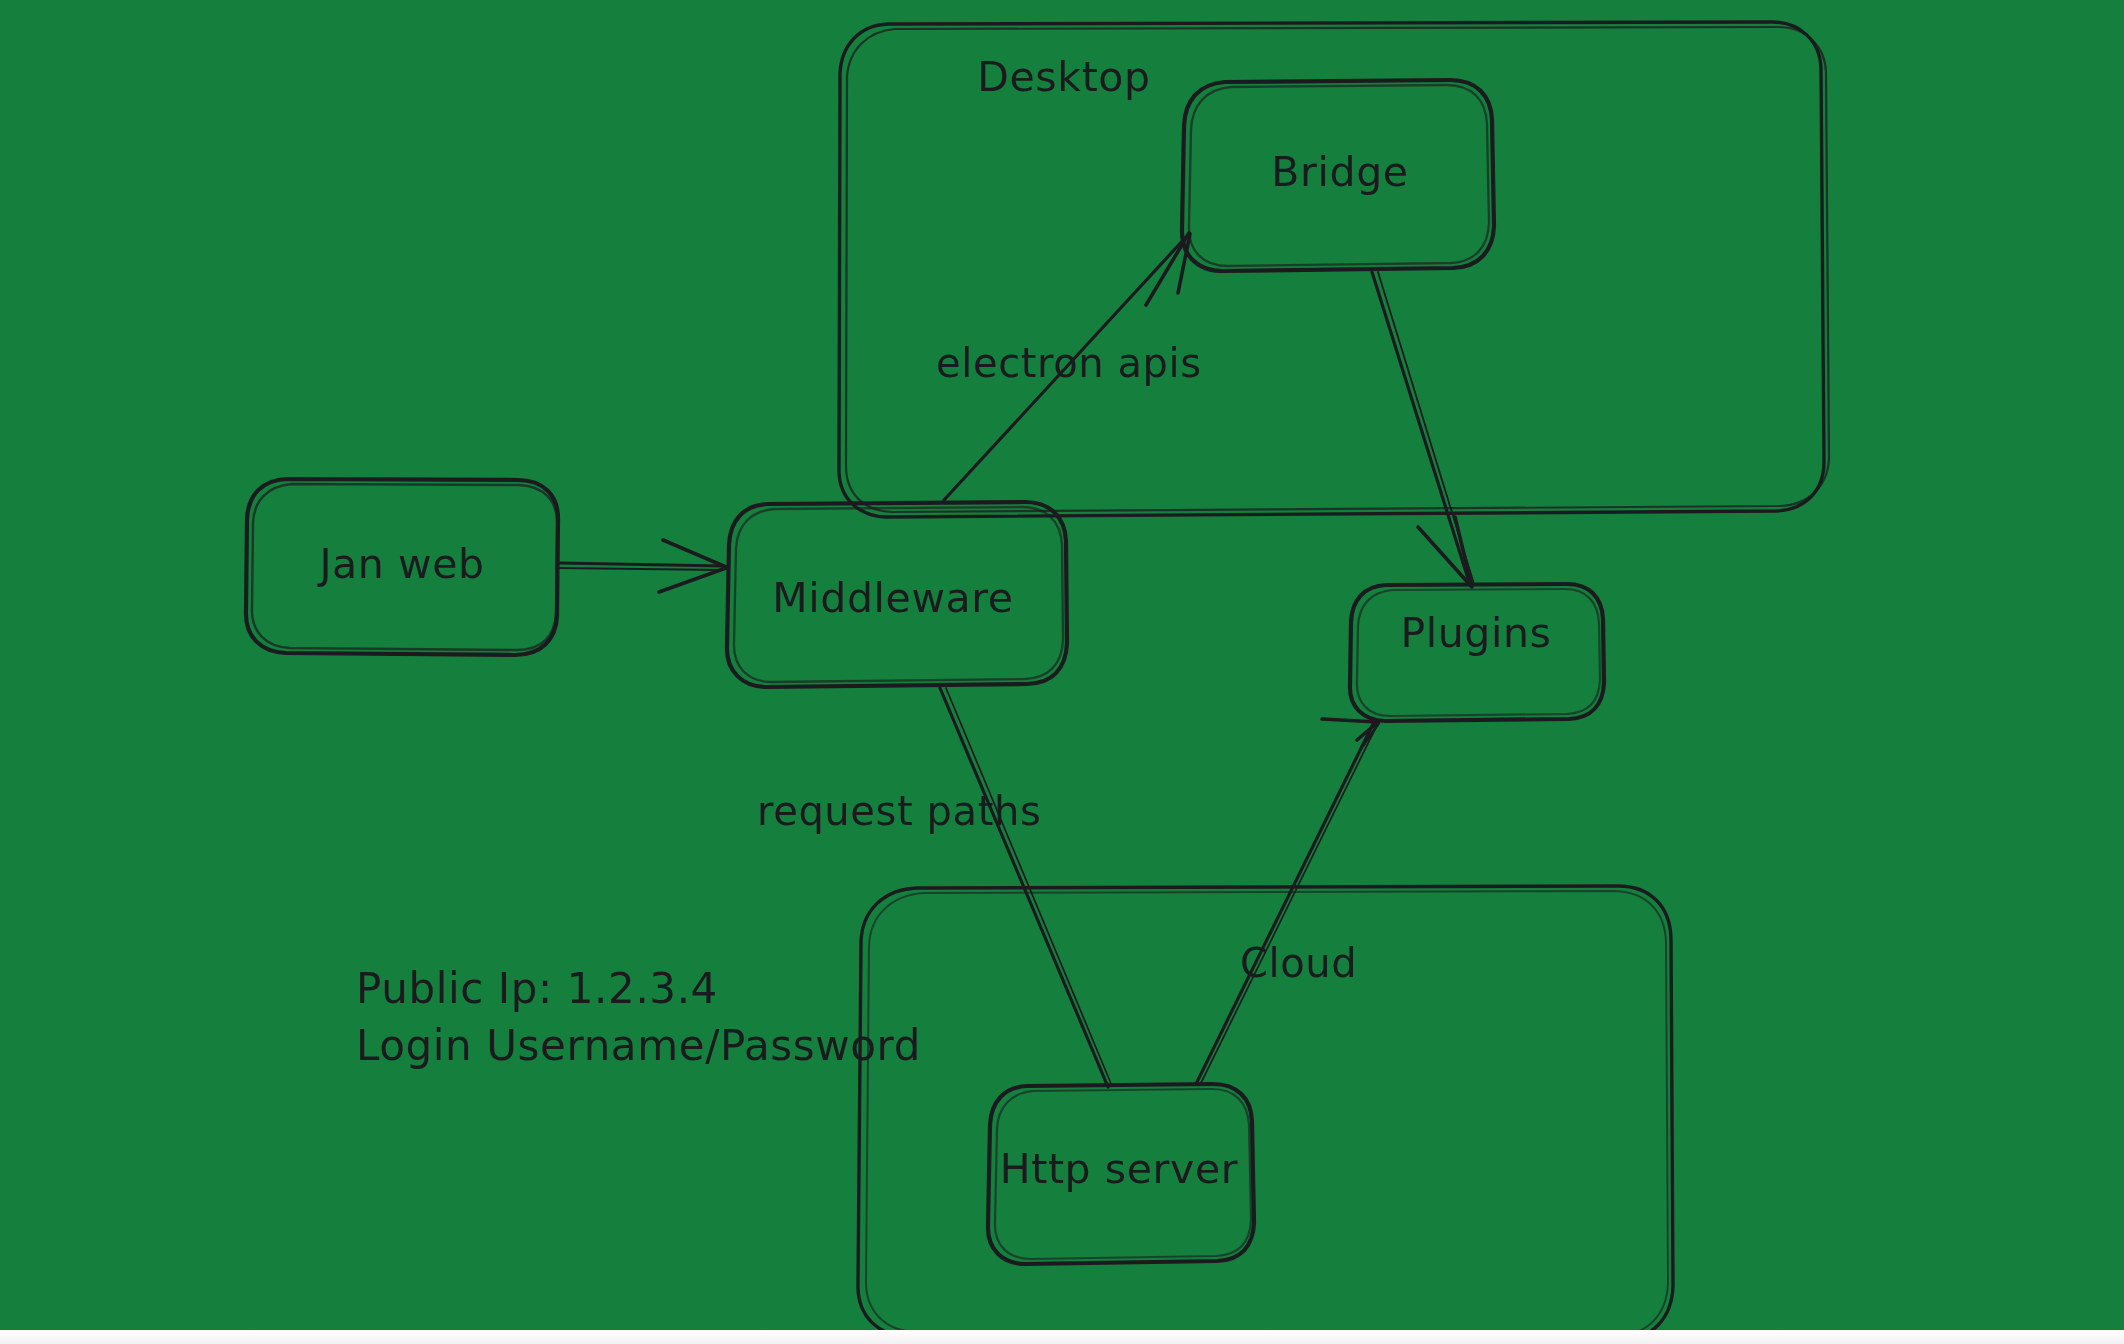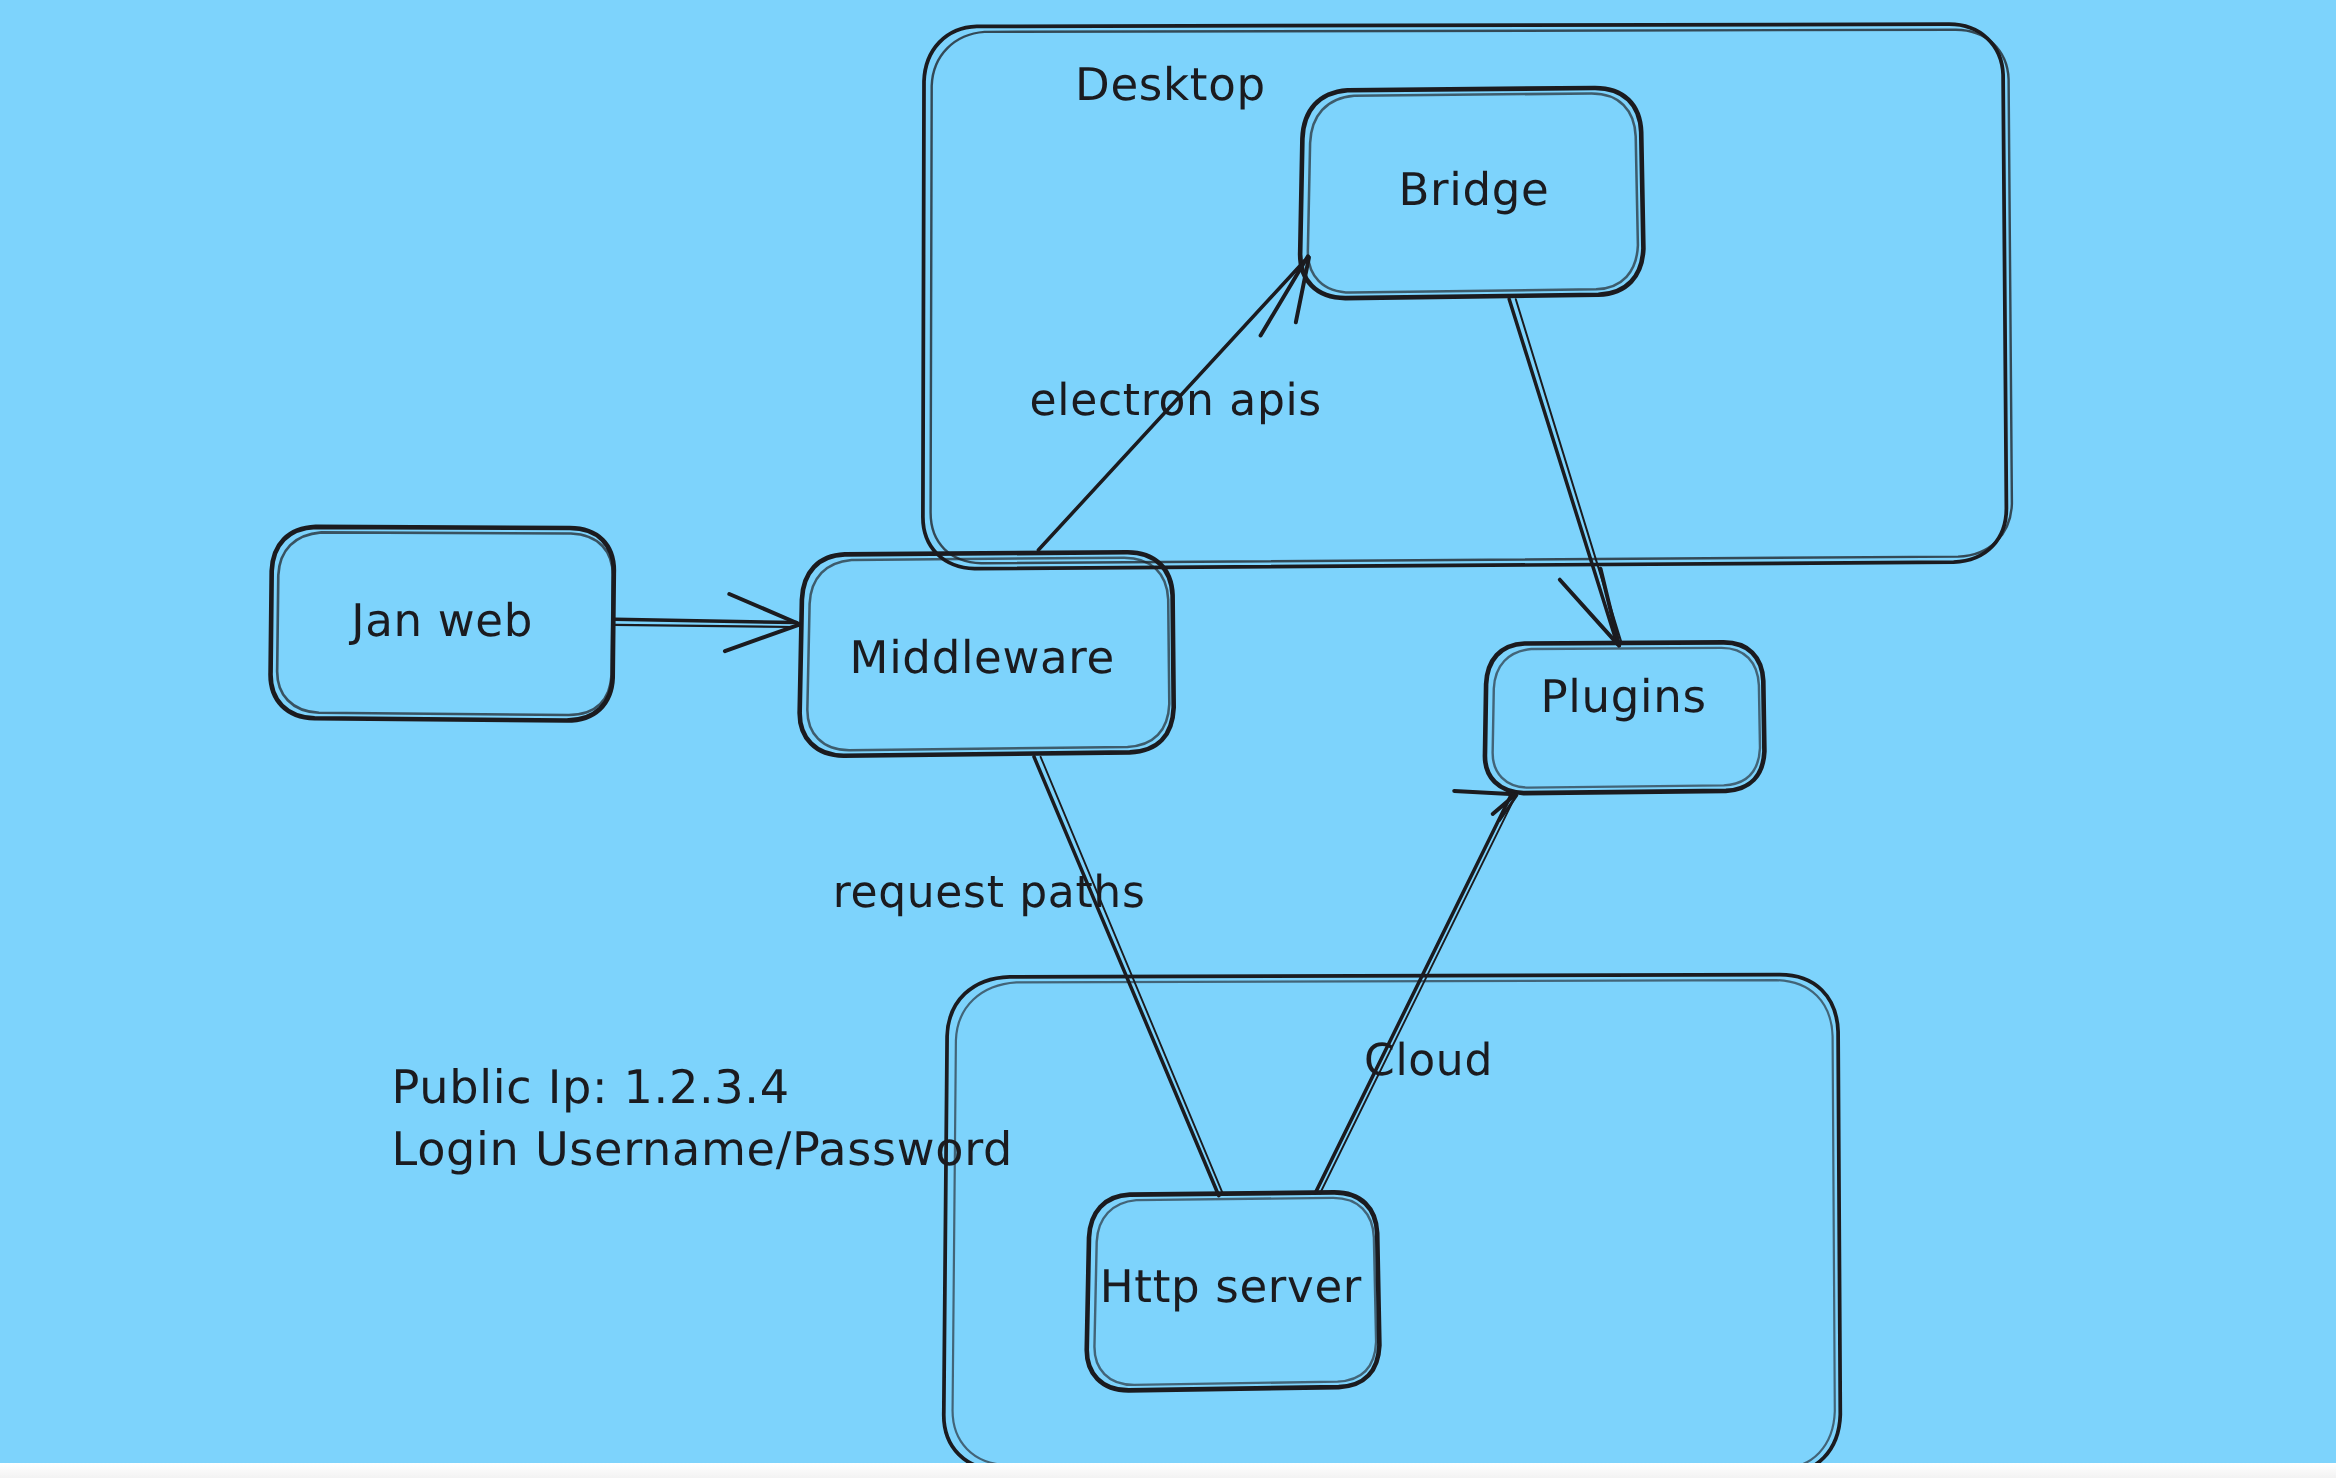--- a/index.html
+++ b/index.html
@@ -4,21 +4,21 @@
 <style>
   html, body {
     margin: 0;
     padding: 0;
     background: #ffffff;
   }
   #canvas {
     position: relative;
     width: 2124px;
     height: 1344px;
-    background: #7dd3fc;
+    background: #15803d;
     overflow: hidden;
     font-family: "DejaVu Sans", sans-serif;
   }
   #canvas svg {
     position: absolute;
     top: 0;
     left: 0;
     width: 2124px;
     height: 1344px;
   }

